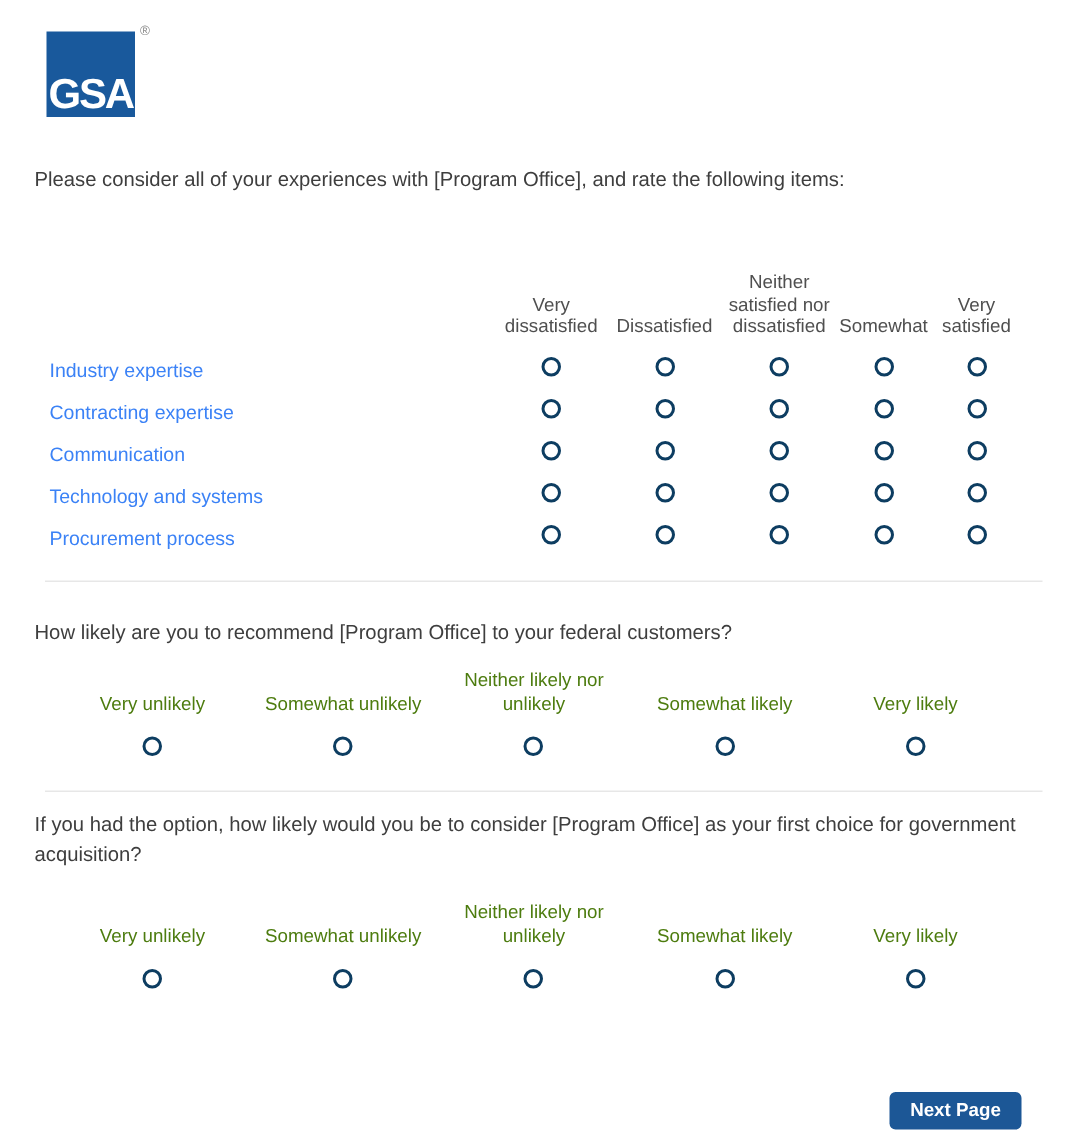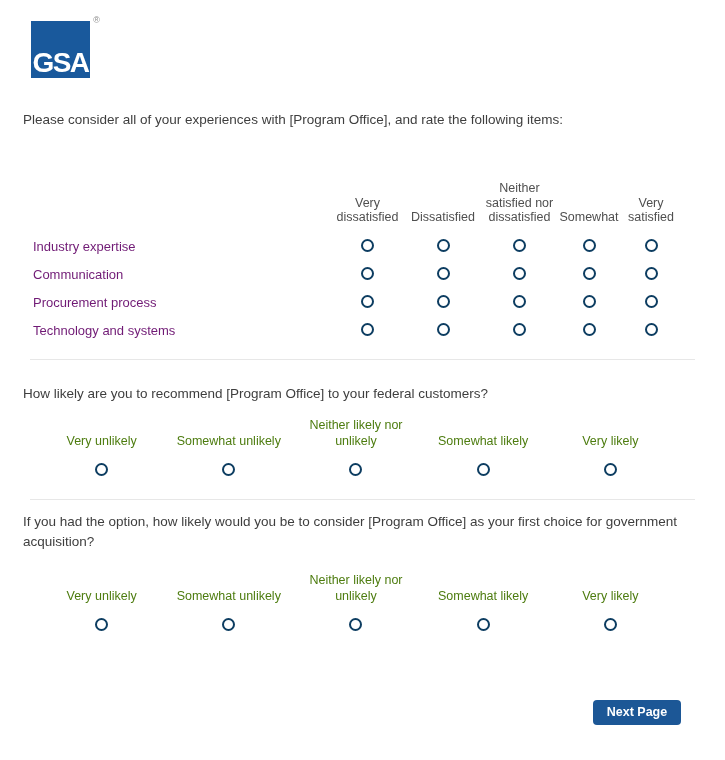--- a/index.html
+++ b/index.html
@@ -27,21 +27,21 @@
   .q3 { margin-top: 12px; line-height: 20px; }
 
   table.matrix { border-collapse: collapse; margin: 16px 0 0 30px; table-layout: fixed; }
   .matrix th {
     vertical-align: bottom; text-align: center; font-weight: normal;
     font-size: 12.5px; line-height: 14.5px; color: #4f4f4f;
     height: 68px; padding: 0 0 8px 0;
   }
   .matrix th.neither span { display: inline-block; max-width: 70px; margin-top: 36px; }
   .matrix tbody td { height: 28px; vertical-align: middle; text-align: center; }
-  .matrix td.rowlab { text-align: left; font-size: 13px; color: #701a75; padding-left: 3px; }
+  .matrix td.rowlab { text-align: left; font-size: 13px; color: #3b82f6; padding-left: 3px; }
 
   .radio {
     display: inline-block; width: 13px; height: 13px;
     border: 2px solid #0d3d61; border-radius: 50%;
     background: #ffffff; cursor: pointer;
   }
 
   hr.divider { border: none; border-top: 1px solid #e7e7e7; margin: 14px 30px 0 30px; }
   hr.divider2 { margin-top: 23px; }
 
@@ -98,37 +98,45 @@
     <tbody>
       <tr>
         <td class="rowlab">Industry expertise</td>
         <td><span class="radio"></span></td>
         <td><span class="radio"></span></td>
         <td><span class="radio"></span></td>
         <td><span class="radio"></span></td>
         <td><span class="radio"></span></td>
       </tr>
       <tr>
+        <td class="rowlab">Contracting expertise</td>
+        <td><span class="radio"></span></td>
+        <td><span class="radio"></span></td>
+        <td><span class="radio"></span></td>
+        <td><span class="radio"></span></td>
+        <td><span class="radio"></span></td>
+      </tr>
+      <tr>
         <td class="rowlab">Communication</td>
         <td><span class="radio"></span></td>
         <td><span class="radio"></span></td>
         <td><span class="radio"></span></td>
         <td><span class="radio"></span></td>
         <td><span class="radio"></span></td>
       </tr>
       <tr>
+        <td class="rowlab">Technology and systems</td>
+        <td><span class="radio"></span></td>
+        <td><span class="radio"></span></td>
+        <td><span class="radio"></span></td>
+        <td><span class="radio"></span></td>
+        <td><span class="radio"></span></td>
+      </tr>
+      <tr>
         <td class="rowlab">Procurement process</td>
-        <td><span class="radio"></span></td>
-        <td><span class="radio"></span></td>
-        <td><span class="radio"></span></td>
-        <td><span class="radio"></span></td>
-        <td><span class="radio"></span></td>
-      </tr>
-      <tr>
-        <td class="rowlab">Technology and systems</td>
         <td><span class="radio"></span></td>
         <td><span class="radio"></span></td>
         <td><span class="radio"></span></td>
         <td><span class="radio"></span></td>
         <td><span class="radio"></span></td>
       </tr>
     </tbody>
   </table>
 
   <hr class="divider">

